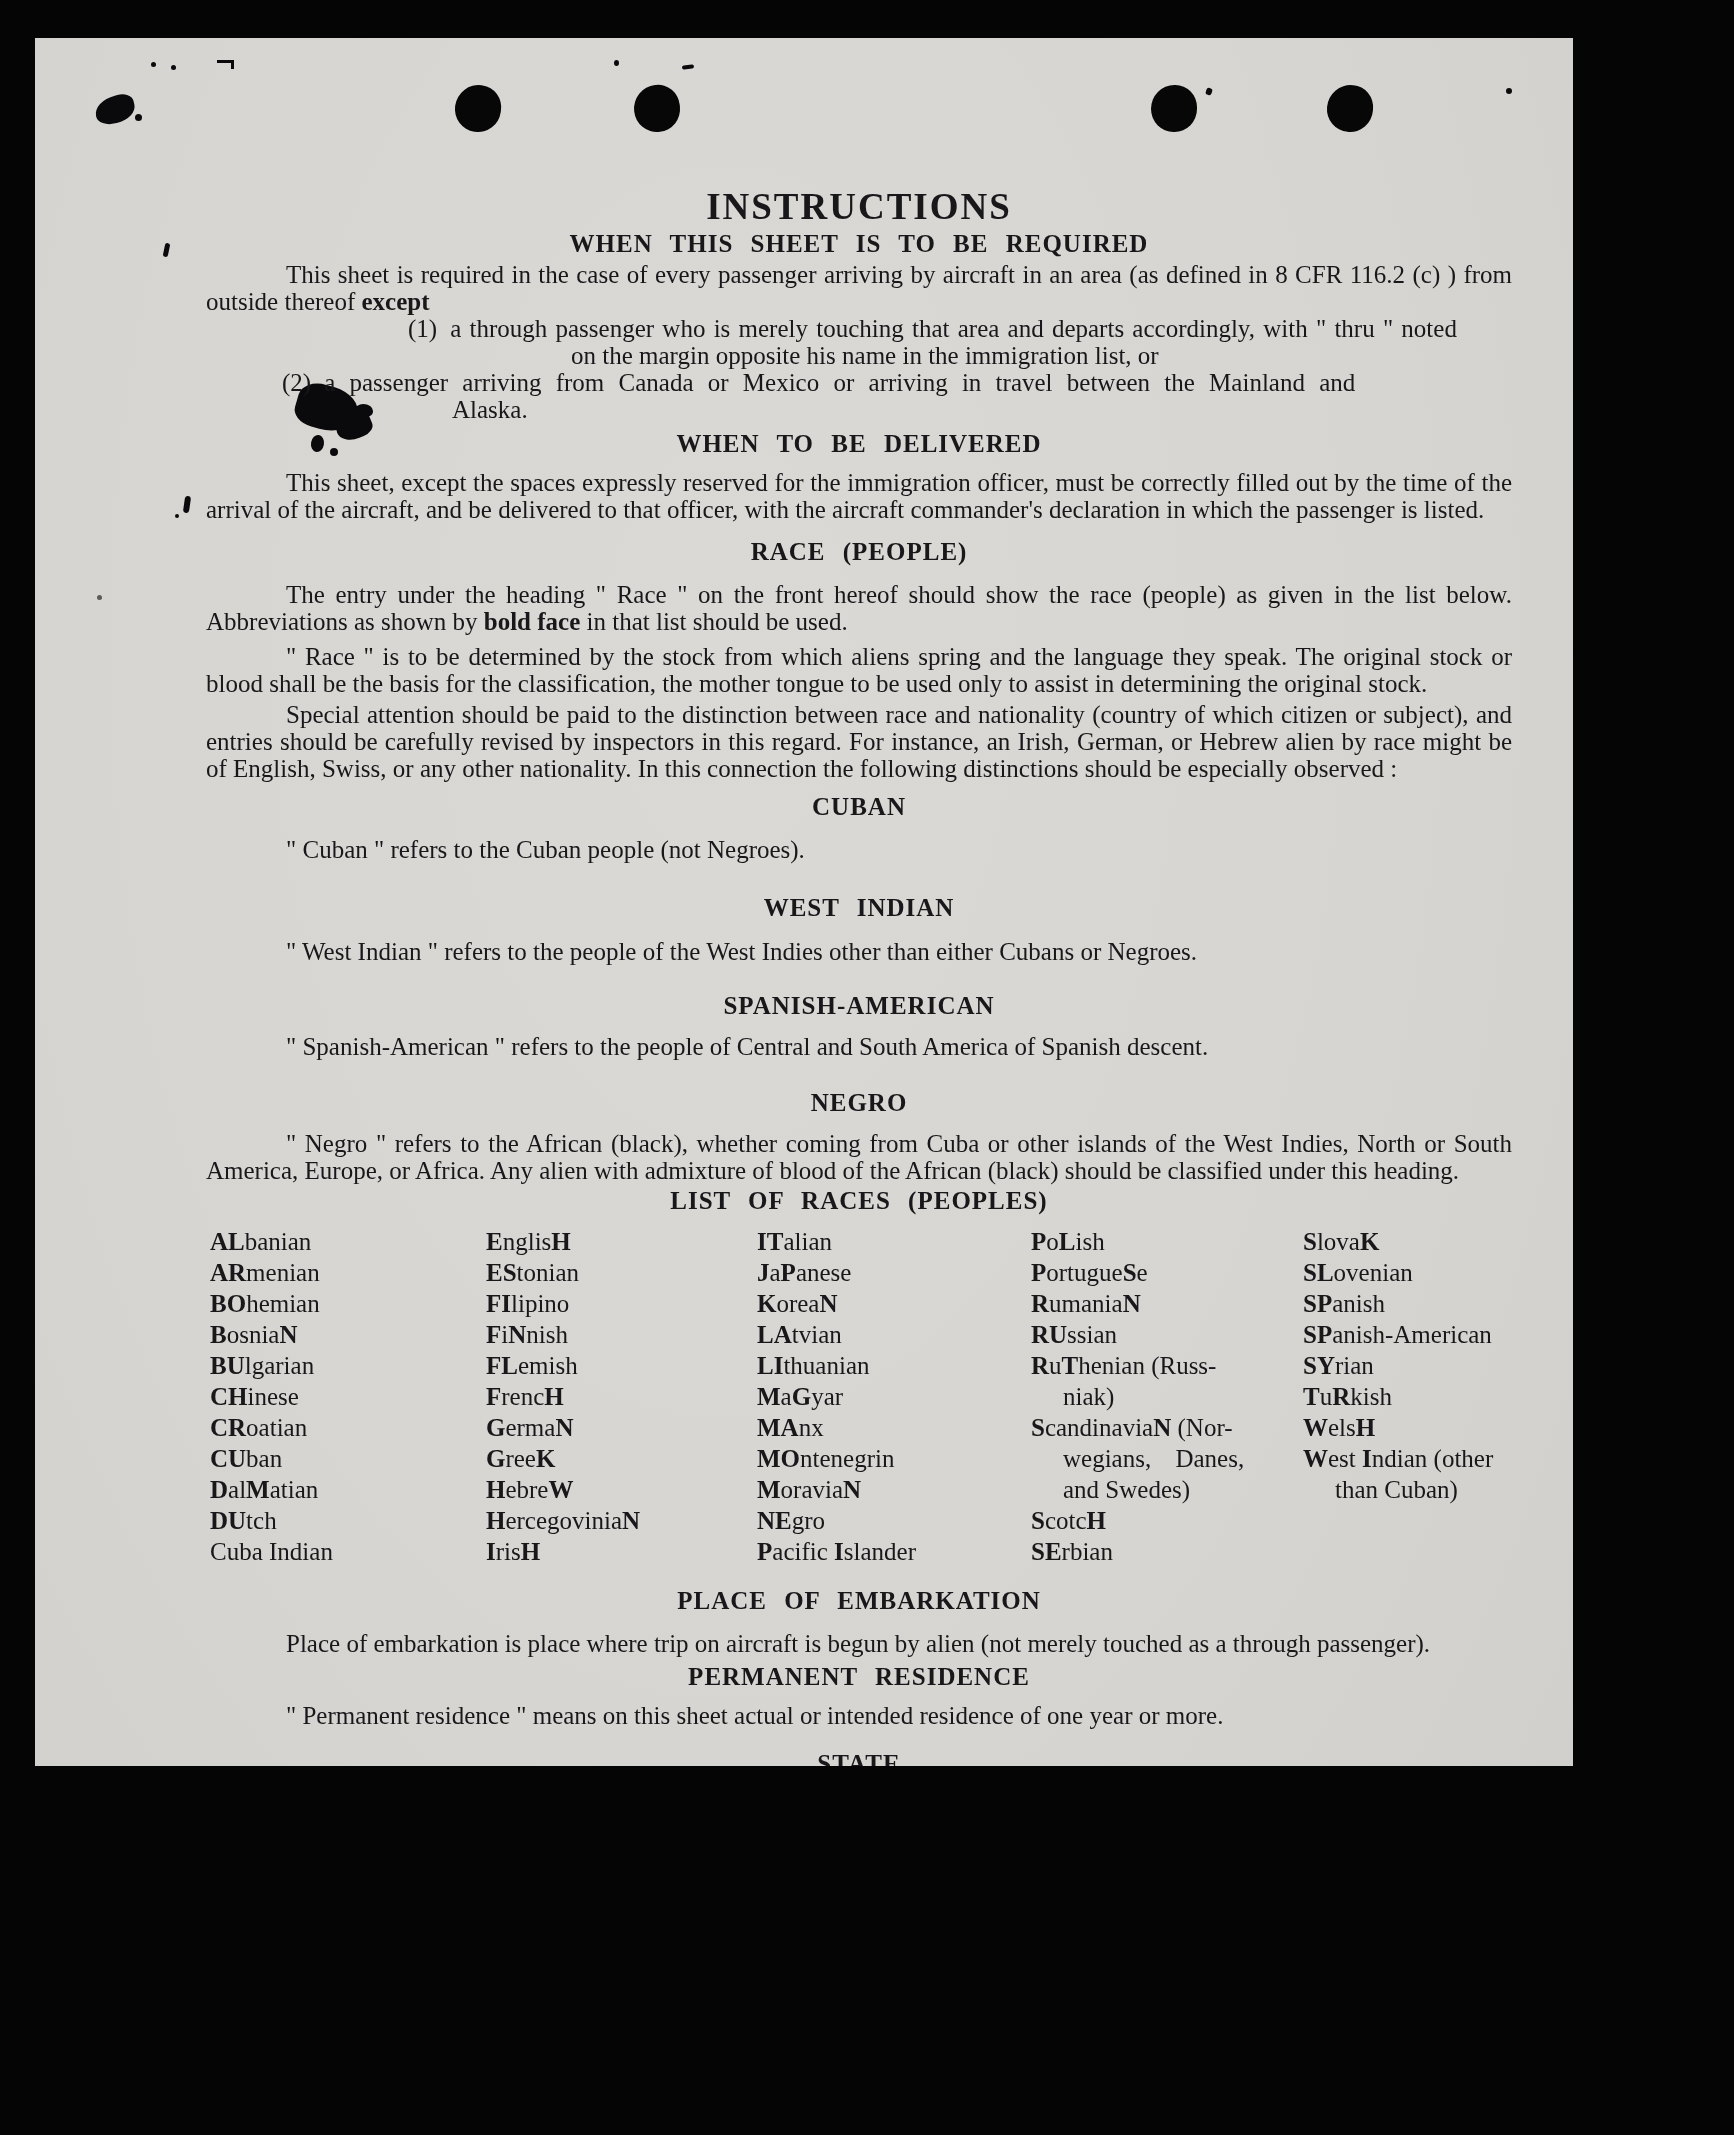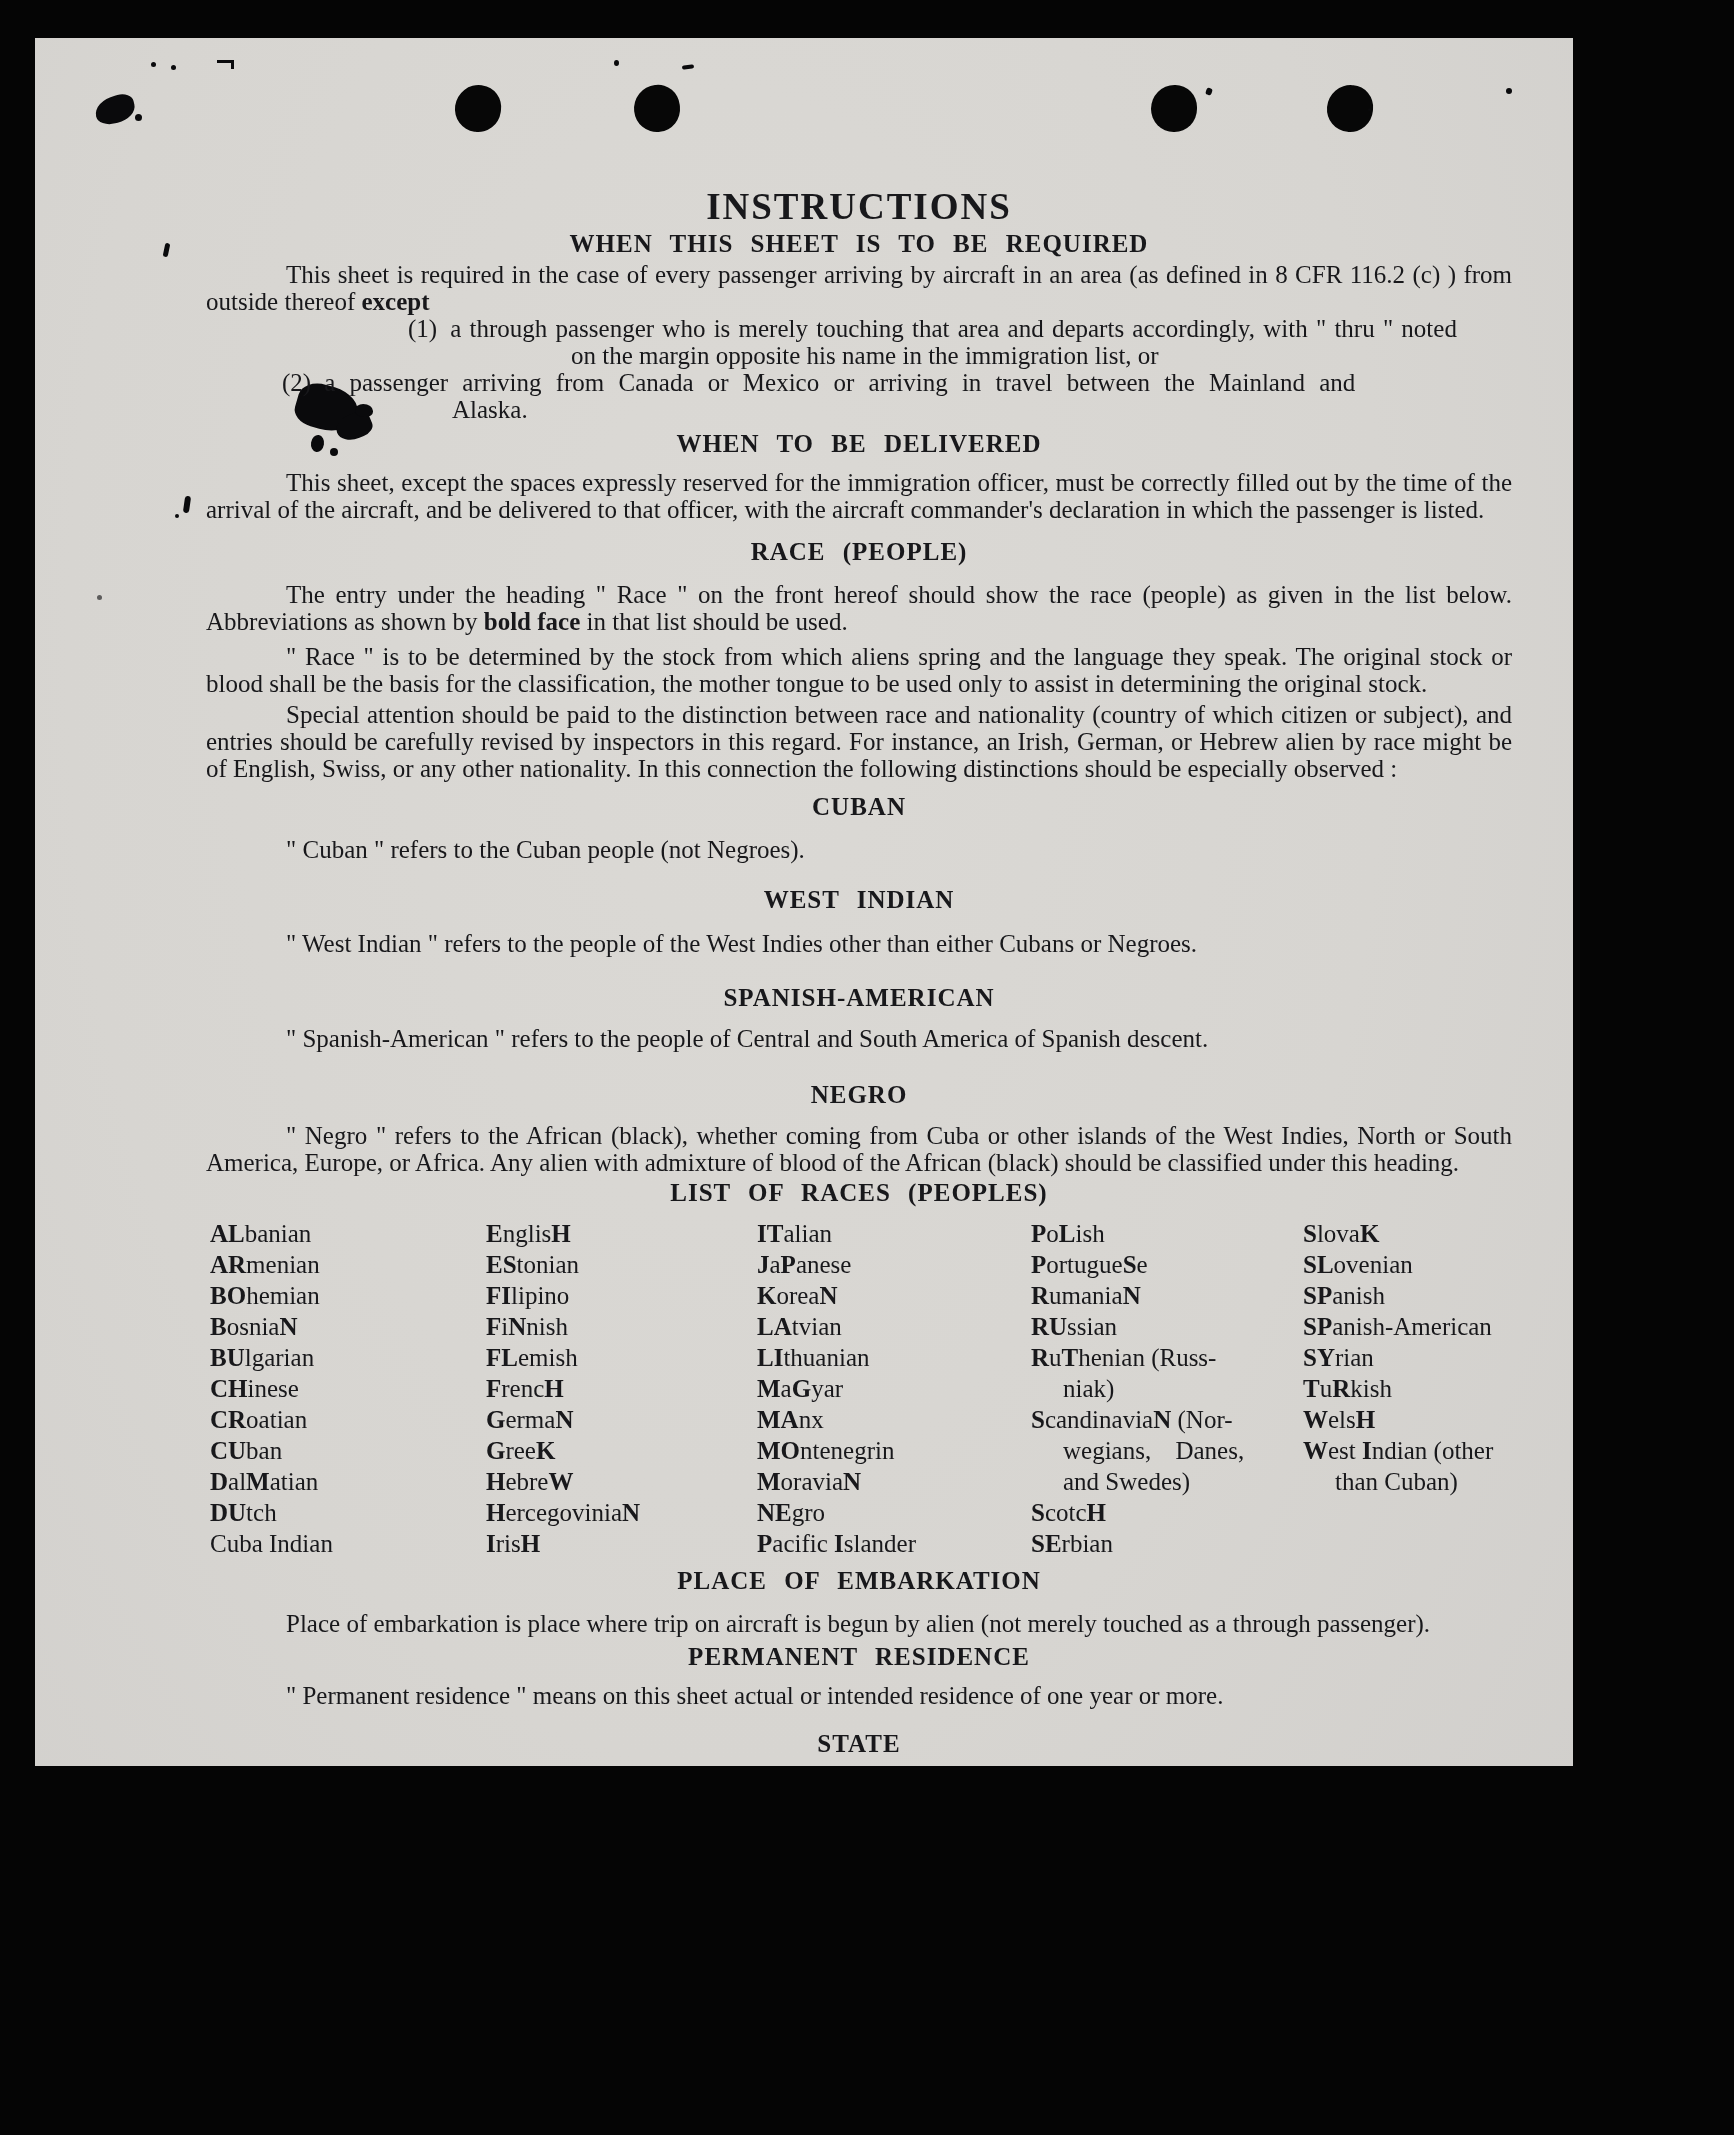--- a/index.html
+++ b/index.html
@@ -11,22 +11,22 @@
     position:absolute; left:35px; top:38px; width:1538px; height:2047px;
     background: radial-gradient(ellipse at 45% 30%, #dbd9d5 0%, #d7d5d1 55%, #d0cecb 100%);
     color:var(--ink);
   }
   .content { position:absolute; left:171px; top:0; width:1306px; font-size:25px; line-height:27px; color:var(--ink); }
   .h { font-weight:bold; text-align:center; word-spacing:10px; letter-spacing:1px; font-size:25px; line-height:30px; margin:0; }
   .title { font-size:37px; letter-spacing:2px; word-spacing:4px; line-height:40px; margin:149px 0 0 0; }
   .para { margin:0; text-align:justify; text-indent:80px; }
   .mt2{margin-top:2px}.mt4{margin-top:4px}.mt6{margin-top:6px}.mt8{margin-top:8px}
   .mt10{margin-top:10px}.mt12{margin-top:12px}
-  .mt14{margin-top:14px}.mt15{margin-top:15px}.mt16{margin-top:4px}.mt17{margin-top:17px}
-  .mt22{margin-top:22px}.mt26{margin-top:26px}.mt28{margin-top:28px}
+  .mt14{margin-top:14px}.mt15{margin-top:15px}.mt16{margin-top:16px}.mt17{margin-top:17px}
+  .mt22{margin-top:30px}.mt26{margin-top:26px}.mt28{margin-top:28px}
   .wide { line-height:32px; }
   .req-item { margin:0; }
   .req-item .line { white-space:nowrap; }
   .item1 .l1 { margin-left:202px; word-spacing:2px; }
   .item1 .l2 { margin-left:365px; }
   .item2 .l1 { margin-left:76px; word-spacing:8px; }
   .item2 .l2 { margin-left:246px; }
   .req-item .num { margin-right:13px; }
   
   .races-wrap { position:relative; height:344px; margin-top:10px; }

